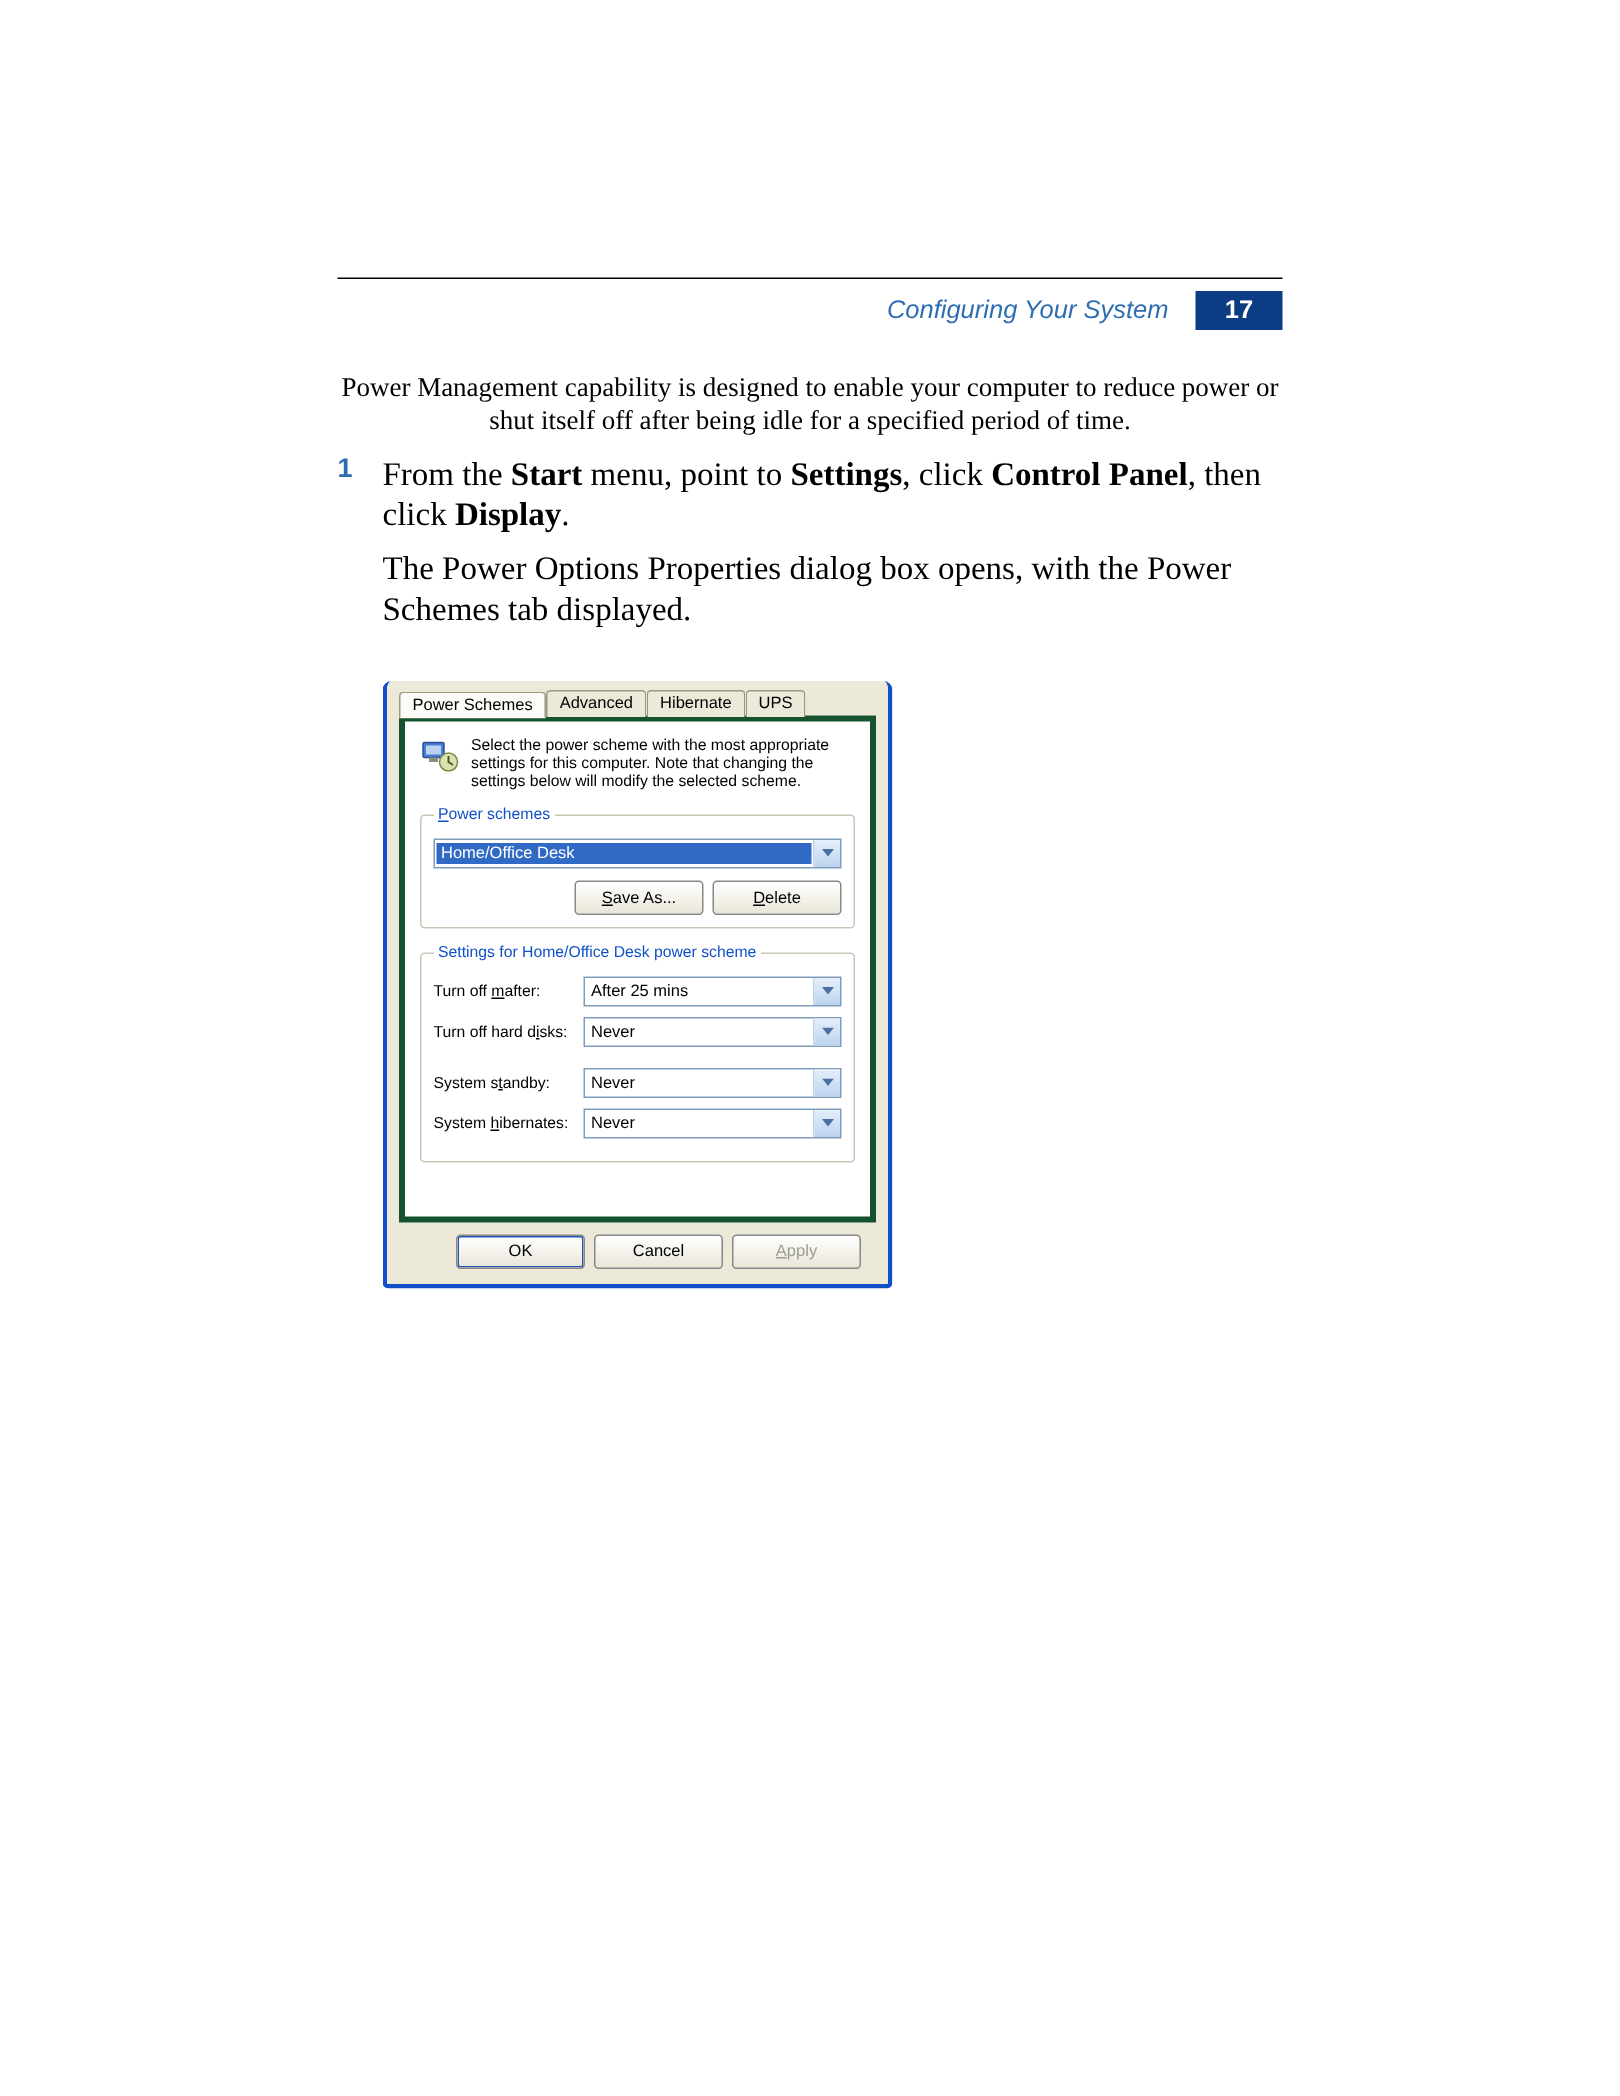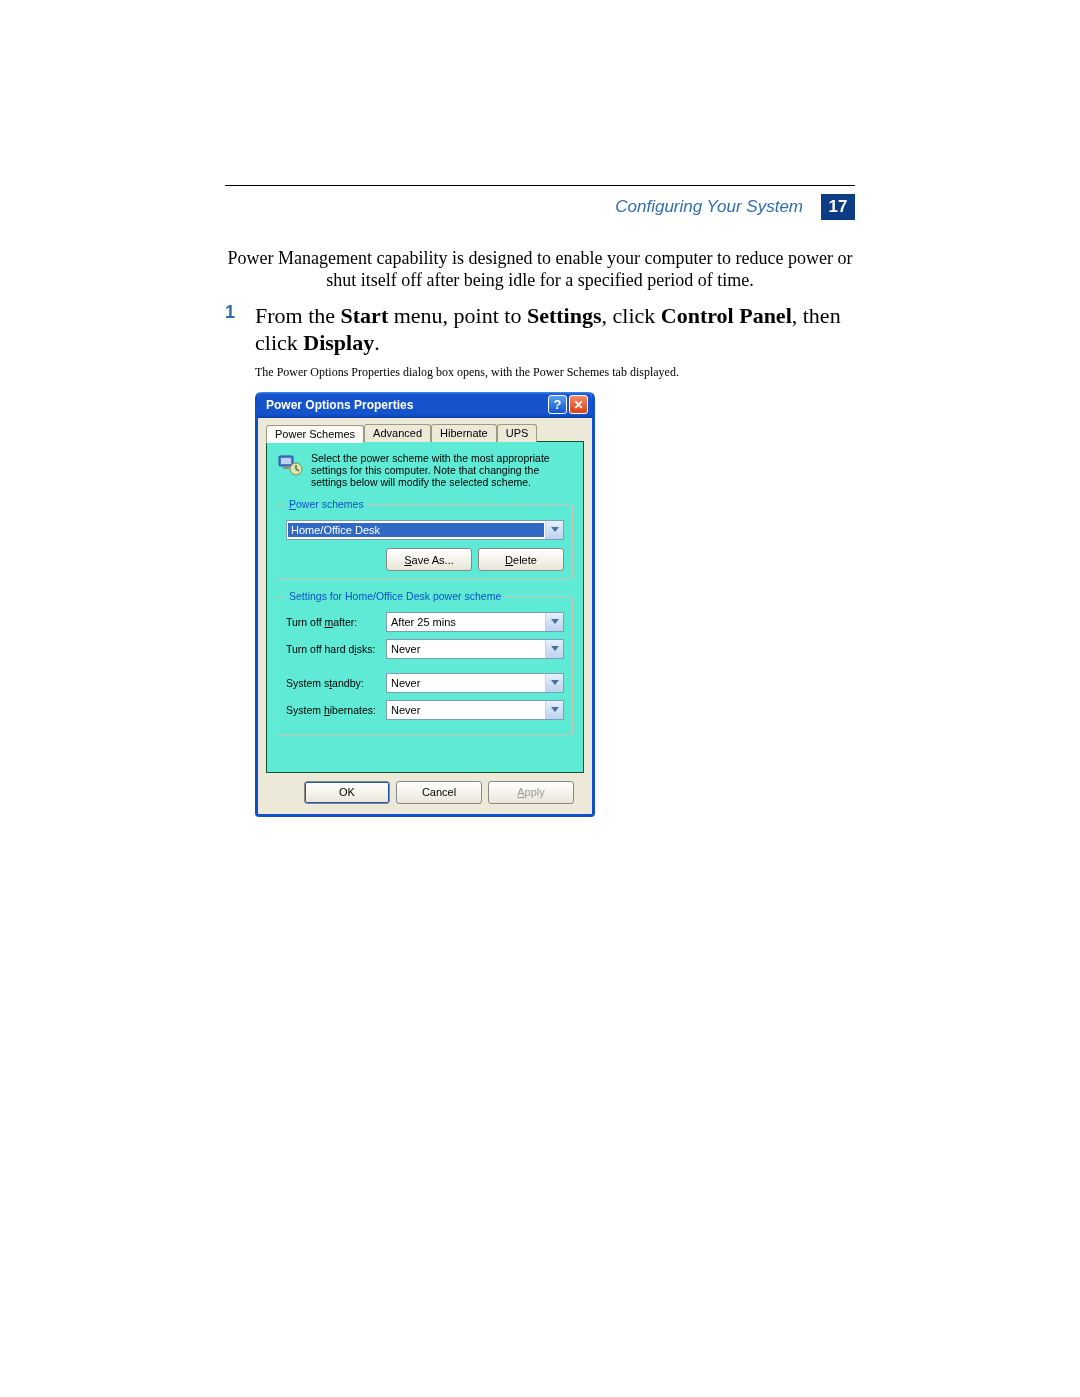--- a/index.html
+++ b/index.html
@@ -39,21 +39,21 @@
     font-size: 17px;
     font-family: "Segoe UI", "Trebuchet MS", sans-serif;
     margin-left: 24px;
   }
   .running-head .page-badge {
     background: #0c3d84;
     color: #fff;
     font-weight: bold;
     font-family: "Segoe UI", "Trebuchet MS", sans-serif;
     font-size: 17px;
-    width: 34px;
+    width: 58px;
     height: 26px;
     display: flex;
     align-items: center;
     justify-content: center;
   }
   .content {
     position: absolute;
     left: 225px;
     right: 225px;
     top: 248px;
@@ -84,24 +84,24 @@
     font-size: 18px;
     width: 16px;
     flex: none;
   }
   .step .txt {
     font-size: 22px;
     line-height: 1.25;
   }
   .step-follow {
     margin-left: 30px;
-    font-size: 12px;
+    font-size: 22px;
     line-height: 1.25;
     margin-top: 8px;
-    margin-bottom: 12px;
+    margin-bottom: 34px;
   }
   b { font-weight: bold; }
 
   
   .dialog-holder {
     margin-left: 30px;
   }
   .xp-dialog {
     width: 340px;
     background: #ece9d8;
@@ -168,22 +168,22 @@
     border-radius: 3px 3px 0 0;
     color: #000;
   }
   .tab.active {
     background: #fcfbf7;
     position: relative;
     top: 1px;
     border-bottom: 1px solid #fcfbf7;
   }
   .tab-pane {
-    border: 1px solid #14532d;
-    background: #5eead4;
+    border: 4px solid #14532d;
+    background: #ffffff;
     padding: 10px 10px 10px 10px;
     min-height: 310px;
     position: relative;
     z-index: 1;
   }
   .desc-row {
     display: flex;
     gap: 8px;
     align-items: flex-start;
     margin-bottom: 10px;
@@ -311,25 +311,20 @@
       <div class="txt">
         <span>From the </span><b>Start</b><span> menu, point to </span><b>Settings</b><span>, click </span><b>Control Panel</b><span>, then click </span><b>Display</b><span>.</span>
       </div>
     </div>
 
     <p class="step-follow">The Power Options Properties dialog box opens, with the Power Schemes tab displayed.</p>
 
     <div class="dialog-holder">
       <div class="xp-dialog">
 
-        <div class="xp-titlebar">
-          <span class="title">Power Options Properties</span>
-          <span class="xp-tb-btn help">?</span>
-          <span class="xp-tb-btn close">✕</span>
-        </div>
 
         <div class="xp-body">
 
           <div class="tabs">
             <div class="tab active">Power Schemes</div>
             <div class="tab">Advanced</div>
             <div class="tab">Hibernate</div>
             <div class="tab">UPS</div>
           </div>
 

